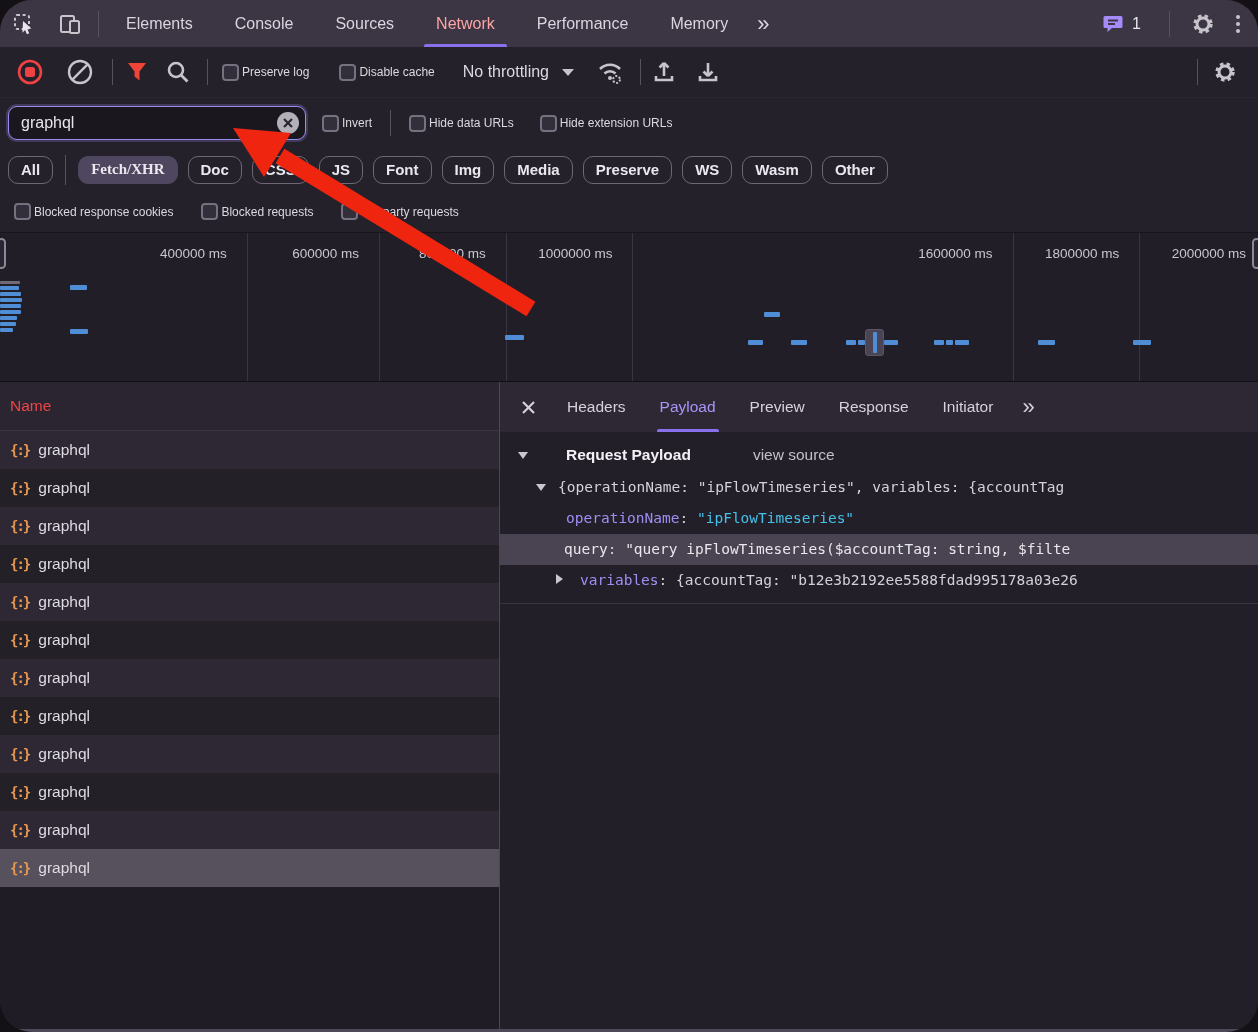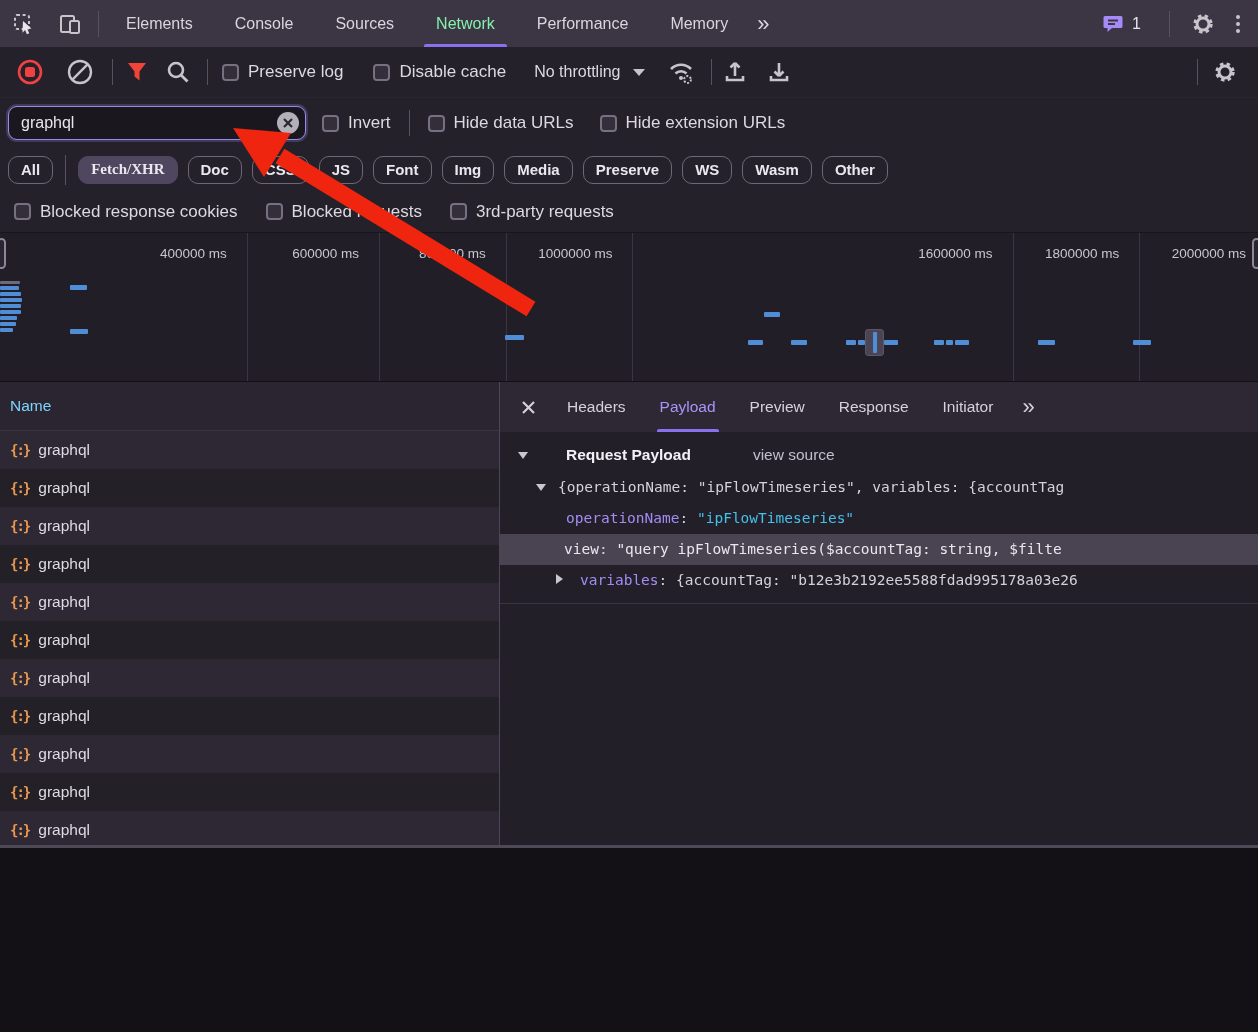--- a/index.html
+++ b/index.html
@@ -1,36 +1,36 @@
 <!DOCTYPE html>
 <html><head>
 <meta charset="utf-8">
 <style>
   html,body{margin:0;padding:0;background:#141116;}
-  .app{position:relative;width:1258px;height:848px;background:#25212b;overflow:hidden;
-       font-family:"Liberation Sans",sans-serif;color:#dcd9e1;-webkit-font-smoothing:antialiased;}
+  .app{position:relative;width:1258px;height:1032px;background:#25212b;overflow:hidden;
+       font-family:"Liberation Sans",sans-serif;color:#dcd9e1;border-radius:32px;-webkit-font-smoothing:antialiased;}
   .vsep{width:1px;height:26px;background:#57525f;flex:0 0 1px;}
   .icon-btn{display:flex;align-items:center;justify-content:center;flex:0 0 auto;}
 
   
   .topbar{height:47px;background:#3b3544;display:flex;align-items:center;padding:0 12px;}
   .topbar .vsep{margin:0 6px 0 14px;}
   .tabs{display:flex;height:47px;}
   .tab{padding:0 21px;font-size:16px;line-height:47px;color:#d9d6de;position:relative;cursor:default;}
-  .tab.selected{color:#86efac;}
+  .tab.selected{color:#fca5a5;}
   .tab.selected::after{content:"";position:absolute;left:9px;right:9px;bottom:0;height:3px;background:#8b70ee;border-radius:2px 2px 0 0;}
   .more-glyph{font-size:22px;color:#d9d6de;padding:0 8px;line-height:47px;}
   .top-right{margin-left:auto;display:flex;align-items:center;gap:14px;}
   .issues{display:flex;align-items:center;gap:7px;font-size:16px;color:#e6e3ea;}
   .kebab{display:flex;flex-direction:column;gap:3px;padding:0 6px;}
   .kebab i{width:4px;height:4px;border-radius:50%;background:#c7c4cc;}
 
   
   .toolbar2{height:50px;background:#25212b;display:flex;align-items:center;padding:0 10px;border-bottom:1px solid #2b2731;}
-  .chk{display:flex;align-items:center;gap:9px;font-size:17px;color:#dcd9e1;}
+  .chk{display:flex;align-items:center;gap:3px;font-size:12px;color:#dcd9e1;}
   .cb{width:17px;height:17px;border:2px solid #767081;border-radius:4px;background:#332f3a;flex:0 0 17px;box-sizing:border-box;}
   .throttle{display:flex;align-items:center;gap:13px;font-size:16px;color:#dcd9e1;}
   .caret{width:0;height:0;border-left:6px solid transparent;border-right:6px solid transparent;border-top:7px solid #c7c4cc;}
 
   
   .filterrow{height:50px;background:#25212b;display:flex;align-items:center;padding:0 8px;}
   .filter-wrap{position:relative;width:298px;height:34px;flex:0 0 298px;}
   .filter-input{width:100%;height:100%;box-sizing:border-box;background:#1a171f;border:1.5px solid #978ceb;
       box-shadow:0 0 0 2px rgba(150,137,235,.25);border-radius:9px;color:#e8e6ec;font-size:16px;
       font-family:"Liberation Sans",sans-serif;padding:0 36px 0 12px;outline:none;}
@@ -52,21 +52,21 @@
       font-size:13.5px;color:#c9c6cf;text-align:right;padding:13px 20px 0 0;}
   .tbar{position:absolute;border-radius:1px;background:#4f8ed6;}
   .tbar.gray{background:#6f6a77;}
   .tmarker{position:absolute;background:#4a4455;border:1px solid #5b5566;border-radius:3px;}
   .tmarker i{position:absolute;left:50%;top:2px;bottom:2px;width:4px;margin-left:-2px;background:#4f8ed6;border-radius:1px;}
   .handle{position:absolute;top:5px;width:9px;height:31px;border:2px solid #8d8798;border-radius:6px;background:#2a2631;box-sizing:border-box;}
 
   
   .main{display:flex;height:652px;}
   .left{width:500px;flex:0 0 500px;background:#201c25;border-right:1px solid #4c4755;display:flex;flex-direction:column;box-sizing:border-box;}
-  .name-header{height:48px;line-height:48px;padding-left:10px;font-size:15.5px;color:#7dd3fc;background:#2a2531;border-bottom:1px solid #39343f;}
+  .name-header{height:48px;line-height:48px;padding-left:10px;font-size:15.5px;color:#ef4444;background:#2a2531;border-bottom:1px solid #39343f;}
   .req-row{height:38px;display:flex;align-items:center;padding-left:10px;gap:9px;font-size:15.5px;color:#dedbe3;}
   .req-row.odd{background:#2d2833;}
   .req-row.even{background:#242028;}
   .req-row.selected{background:#57515d;}
   .json-icon{color:#e9984f;font-family:"DejaVu Sans Mono",monospace;font-size:14px;font-weight:bold;letter-spacing:-2px;}
 
   .right{flex:1;background:#231f29;display:flex;flex-direction:column;min-width:0;}
   .detail-tabs{height:50px;background:#2d2834;display:flex;align-items:center;padding:0 6px;flex:0 0 50px;}
   .close-btn{width:44px;display:flex;align-items:center;justify-content:center;}
   .dtab{padding:0 17px;font-size:15.5px;color:#d5d2da;height:50px;line-height:50px;position:relative;cursor:default;}
@@ -395,21 +395,21 @@
           <span class="section-title">Request Payload</span>
           <span class="view-source">view source</span>
         </div>
         <div class="tree">
           <div class="tline">
             <span class="tri-down"></span>
             <span>{operationName: "ipFlowTimeseries", variables: {accountTag</span>
           </div>
           <div id="tree-entries">
               <div class="entry"><span class="k-purple">operationName</span><span class="colon">: </span><span class="v-string">"ipFlowTimeseries"</span></div>
-              <div class="entry highlight"><span class="k-flat">view</span><span class="colon">: </span><span class="v-plain">"query ipFlowTimeseries($accountTag: string, $filte</span></div>
+              <div class="entry highlight"><span class="k-flat">query</span><span class="colon">: </span><span class="v-plain">"query ipFlowTimeseries($accountTag: string, $filte</span></div>
               <div class="entry expandable"><span class="tri-right"></span><span class="k-purple">variables</span><span class="colon">: </span><span class="v-preview">{accountTag: "b12e3b2192ee5588fdad995178a03e26</span></div>
             </div>
           <div class="tree-divider"></div>
         </div>
       </div>
     </div>
   </div>
 
   <div class="bottom-edge"></div>
 

